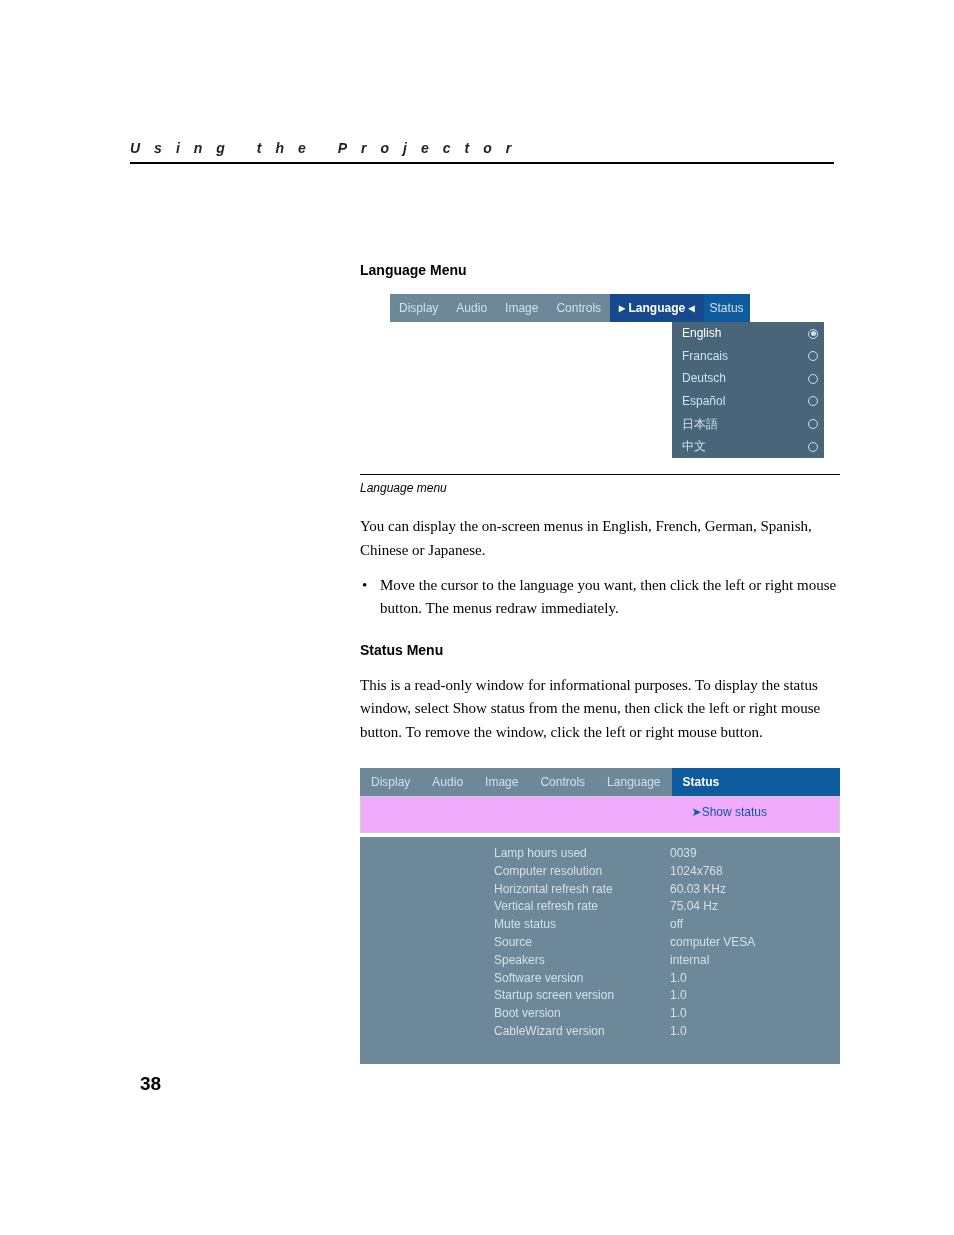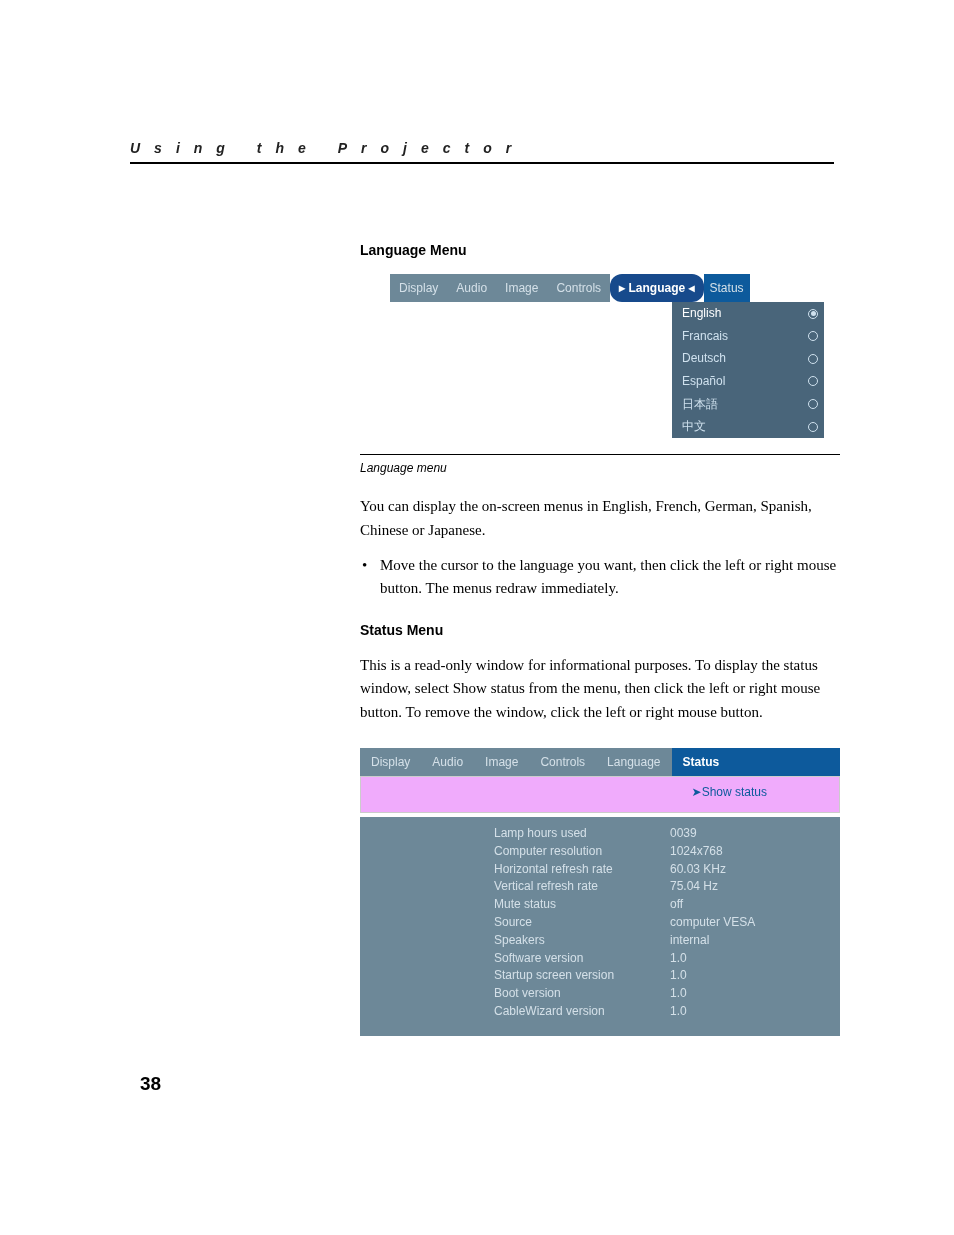--- a/index.html
+++ b/index.html
@@ -16,21 +16,21 @@
   }
   .running-head {
     font-family: "Gill Sans", "Helvetica Neue", Arial, sans-serif;
     font-style: italic;
     font-weight: 700;
     letter-spacing: 14px;
     font-size: 14px;
     color: #222;
     border-bottom: 2px solid #000;
     padding-bottom: 6px;
-    margin-bottom: 76px;
+    margin-bottom: 96px;
   }
   .content {
     margin-left: 230px;
     width: 480px;
     font-size: 15px;
     line-height: 1.55;
   }
   .heading {
     font-family: "Gill Sans", "Helvetica Neue", Arial, sans-serif;
     font-weight: 700;
@@ -72,21 +72,20 @@
   .lm-tab {
     background: #6d8898;
     color: #d4e0e8;
     padding: 5px 9px;
     font-size: 12px;
   }
   .lm-tab.active {
     background: #174a8c;
     color: #fff;
     font-weight: 600;
-    border-radius: 12px;
   }
   .lm-tab.status {
     background: #0d5a9c;
     color: #d4e0e8;
     padding: 5px 6px;
   }
   .lm-items {
     display: flex;
     flex-direction: column;
     width: 152px;
@@ -138,21 +137,21 @@
   }
   .sm-action .link {
     color: #0d5a9c;
     font-weight: 500;
     margin-right: 62px;
   }
   .sm-grid {
     display: flex;
     background: #6d8898;
     color: #d4e0e8;
-    padding: 8px 0 16px 0;
+    padding: 8px 0 24px 0;
     margin-top: 4px;
   }
   .sm-col-left {
     width: 160px;
     margin-left: 130px;
     display: flex; flex-direction: column; gap: 1px;
   }
   .sm-col-right {
     width: 160px;
     display: flex; flex-direction: column; gap: 1px;

